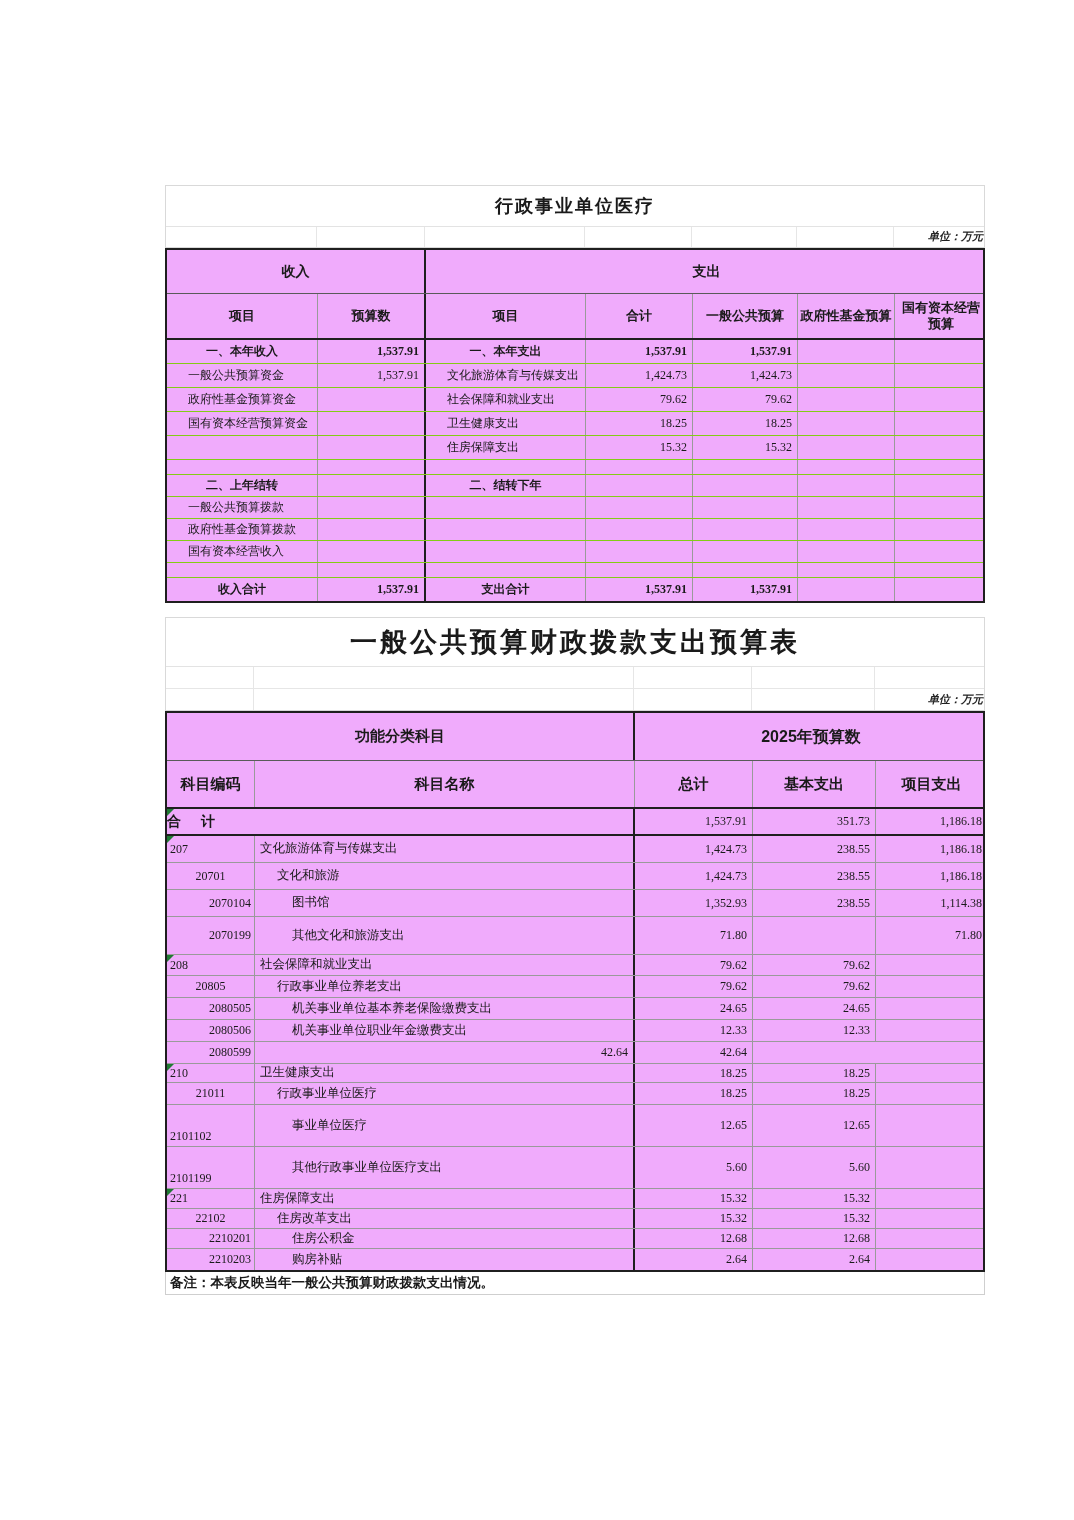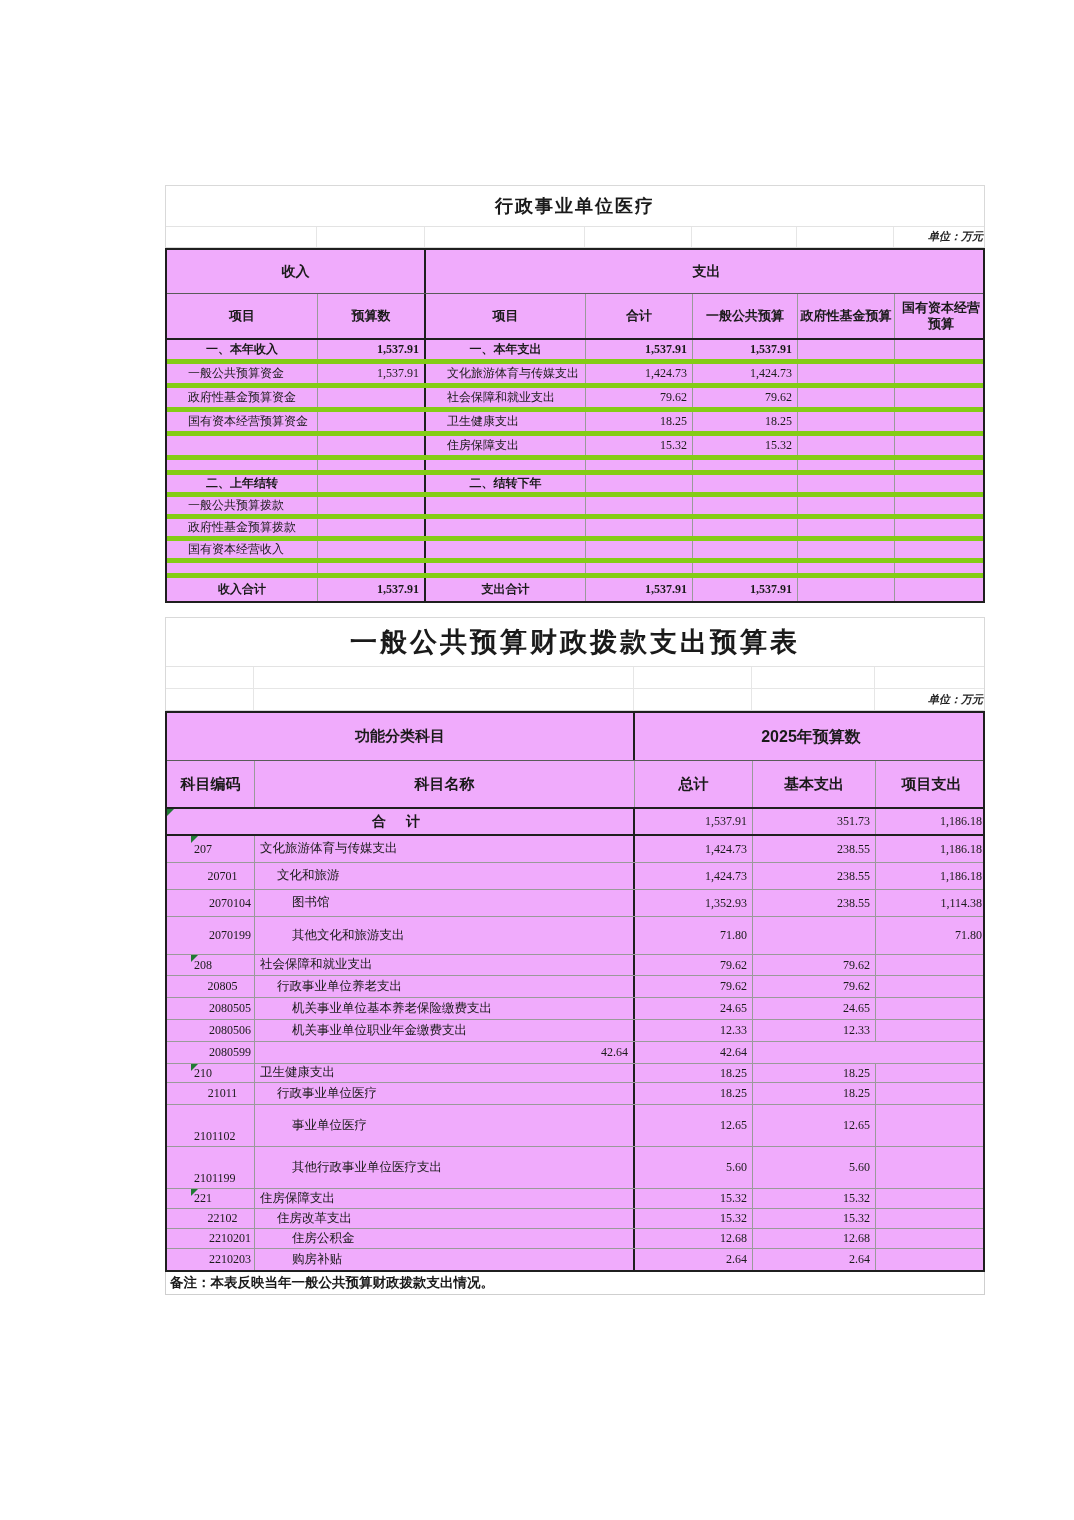--- a/index.html
+++ b/index.html
@@ -33,21 +33,21 @@
 
   
   .t1-grid{display:grid;grid-template-columns:151px 108px 160px 107px 105px 97px 92px;}
   .t1 .title-row{min-height:40px;font-size:18px;letter-spacing:2px;}
   .t1 .aux-row{min-height:20px;}
   .t1-h1{min-height:44px;border-bottom:1px solid #5a5a5a;}
   .t1-h1 .hc-in{grid-column:1/3;border-right:2px solid #1f1f1f;font-size:14px;}
   .t1-h1 .hc-out{grid-column:3/8;font-size:14px;}
   .t1-h2{min-height:46px;border-bottom:2px solid #1f1f1f;}
   .t1-h2 .c{font-size:13px;padding:0 2px;}
-  .t1body .row{border-bottom:5px solid #84cc16;min-height:24px;}
+  .t1body .row{border-bottom:1px solid #84cc16;min-height:24px;}
   .t1body .row:last-child{border-bottom:none;}
   .t1body .c:nth-child(2){border-right:2px solid #1f1f1f;}
   .t1-h2 .c:nth-child(2){border-right:2px solid #1f1f1f;}
   .t1 .aux-row .c:nth-child(2){border-right:1px solid #e6e6e6;}
   .section .c{font-weight:bold;}
   .section .item{justify-content:center;padding-left:0;}
   .h22{min-height:22px !important;}
   .h23{min-height:23px !important;}
   .spacer{min-height:15px !important;}
 
@@ -58,24 +58,24 @@
   .t2 .aux-row{min-height:21px;}
   .t2-h1{min-height:48px;border-bottom:1px solid #5a5a5a;}
   .t2-h1 .hc-func{grid-column:1/3;border-right:2px solid #1f1f1f;font-size:15px;}
   .t2-h1 .hc-year{grid-column:3/6;font-size:16px;}
   .t2-h2{min-height:48px;border-bottom:2px solid #1f1f1f;}
   .t2-h2 .c{font-size:15px;}
   .t2body .row{border-bottom:1px solid #9a9a9a;min-height:24px;}
   .t2body .row:last-child{border-bottom:none;}
   .t2body .c:nth-child(2){border-right:2px solid #1f1f1f;}
   .totalrow{min-height:27px;border-bottom:2px solid #1f1f1f !important;}
-  .totalrow .merged{grid-column:1/3;justify-content:center;border-right:2px solid #1f1f1f;
+  .totalrow .merged{grid-column:1/3;border-right:2px solid #1f1f1f;
                     font-family:"Liberation Sans","DejaVu Sans",sans-serif;font-weight:bold;
                     font-size:14px;letter-spacing:8px;}
-  .code{padding:0 3px;font-size:12px;margin-left:24px;}
+  .code{padding:0 3px;font-size:12px;}
   .lvl1 .code{justify-content:flex-start;}
   .lvl2 .code{justify-content:center;}
   .lvl3 .code{justify-content:flex-end;}
   .name{padding-left:5px;font-size:12.5px;}
   .lvl2 .name{padding-left:22px;}
   .lvl3 .name{padding-left:37px;}
   .tall .code{justify-content:flex-start !important;align-items:flex-end;padding-bottom:2px;}
   .h19{min-height:19px !important;}
   .h20{min-height:20px !important;}
   .h21{min-height:21px !important;}

